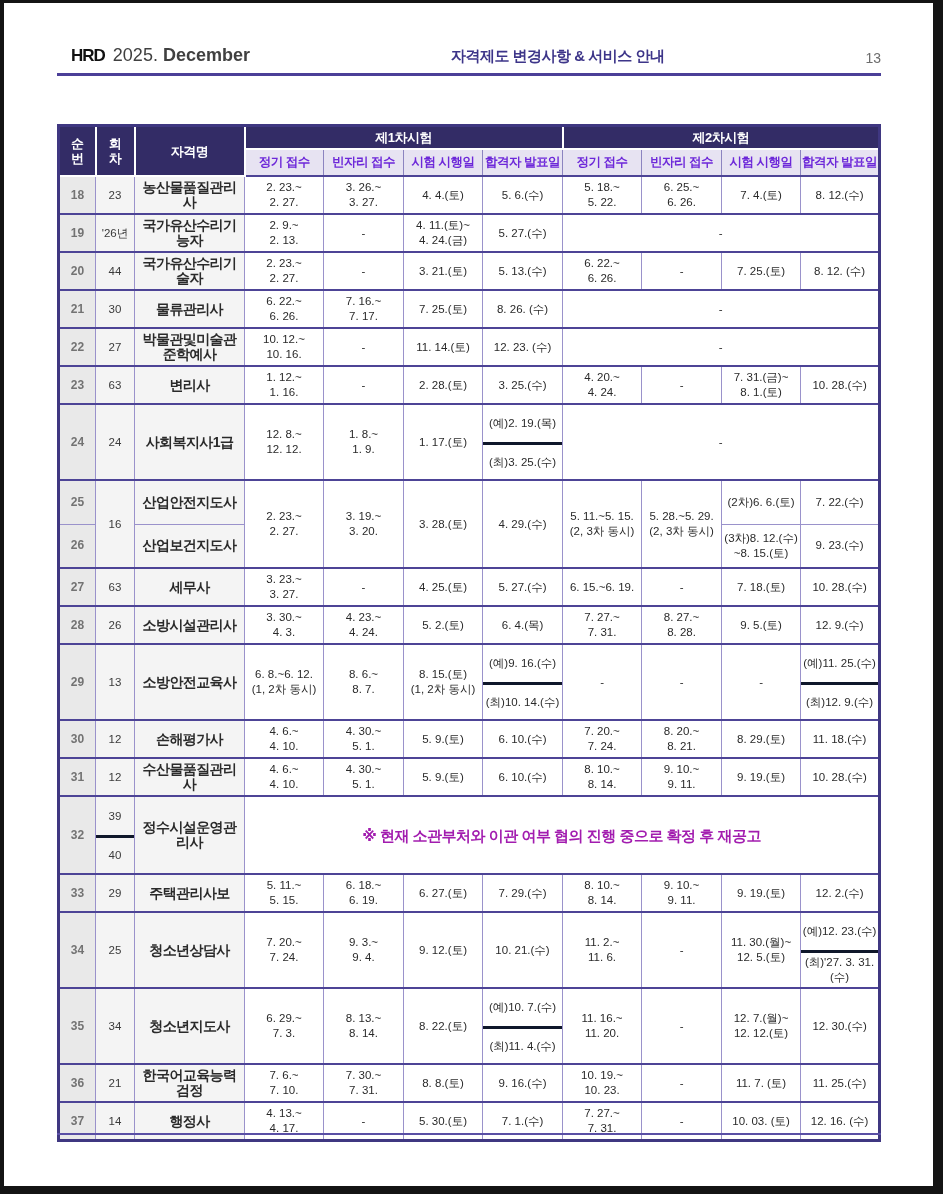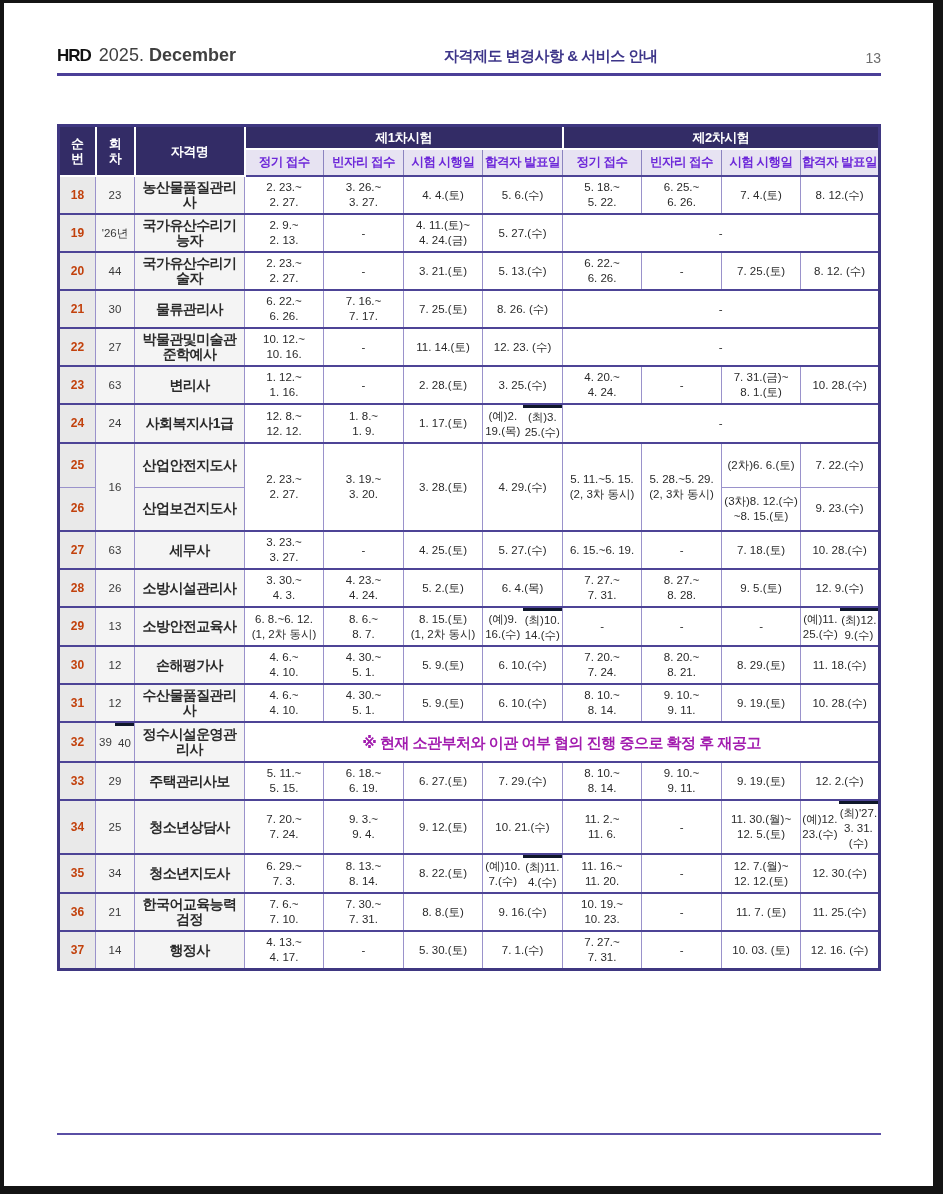--- a/index.html
+++ b/index.html
@@ -17,21 +17,21 @@
     background: #ffffff;
   }
   .page { position: relative; width: 100%; height: 100%; background: #fff; padding: 42px 52px 0 53px; }
 
   
   .mag-header {
     display: flex; align-items: flex-end; justify-content: space-between;
     padding-bottom: 7px;
     border-bottom: 3px solid #4b3f98;
   }
-  .brand { display: flex; align-items: baseline; gap: 8px; }
+  .brand { display: flex; align-items: baseline; gap: 8px; margin-left: 14px; }
   .brand .logo { font-size: 17px; font-weight: 900; letter-spacing: -1px; color: #111; font-style: normal; }
   .brand .issue { font-size: 18px; color: #404040; }
   .brand .issue b { font-weight: 800; }
   .mag-title { font-size: 15px; font-weight: 800; color: #3d3589; letter-spacing: -0.5px; }
   .page-num { font-size: 14px; color: #6d6d6d; }
 
   
   .table-wrap { margin-top: 48px; }
   table { border-collapse: collapse; table-layout: fixed; width: 821px; border: 3px solid #3f3781; }
   th, td { border: 1px solid #9a92cb; text-align: center; vertical-align: middle; }
@@ -48,27 +48,27 @@
     font-size: 12.5px; font-weight: 800; letter-spacing: -0.5px;
     height: 27px;
   }
   thead th .ln { line-height: 15px; }
 
   td { font-size: 11.5px; color: #2a2a2a; line-height: 15px; padding: 3px 1px; height: 36px; }
   td .ln { line-height: 15px; }
   tr.major > td { border-top: 2px solid #4d4496; }
   tr.pair > td { height: 44px; }
 
-  td.no    { background: #e9e9e9; font-weight: 800; font-size: 12px; color: #c2410c; }
+  td.no    { background: #e9e9e9; font-weight: 800; font-size: 12px; color: #737373; }
   td.round { background: #f4f4f4; font-size: 11.5px; color: #3a3a3a; }
   td.name  { background: #f4f4f4; font-weight: 800; font-size: 14px; letter-spacing: -0.6px; }
   td.notice { color: #a21caf; font-weight: 800; font-size: 15px; letter-spacing: -0.5px; background: #fff; }
 
   td.has-split { padding: 0; height: auto; }
-  .split { display: flex; flex-direction: row; width: 100%; height: 100%; }
+  .split { display: flex; flex-direction: column; width: 100%; height: 100%; }
   .half { flex: 1 1 50%; display: flex; align-items: center; justify-content: center; min-height: 37px; padding: 2px 1px; }
   .half + .half { border-top: 3px solid #0f172a; }
   td.round .half { min-height: 38px; }
 
   
   .footer-rule { position: absolute; left: 53px; right: 52px; top: 1130px; height: 2px; background: #5a4fa5; }
 </style>
 </head>
 <body>
 

